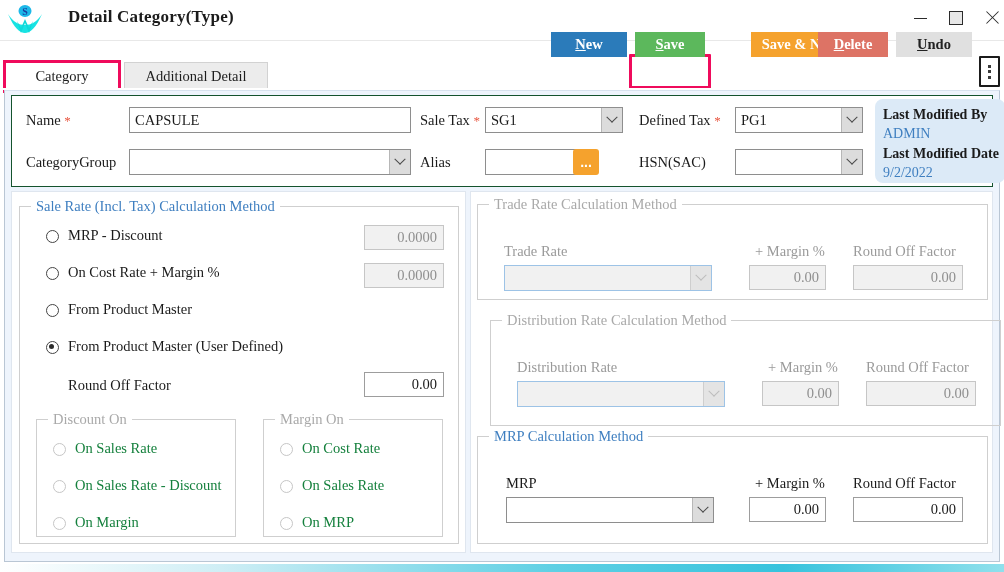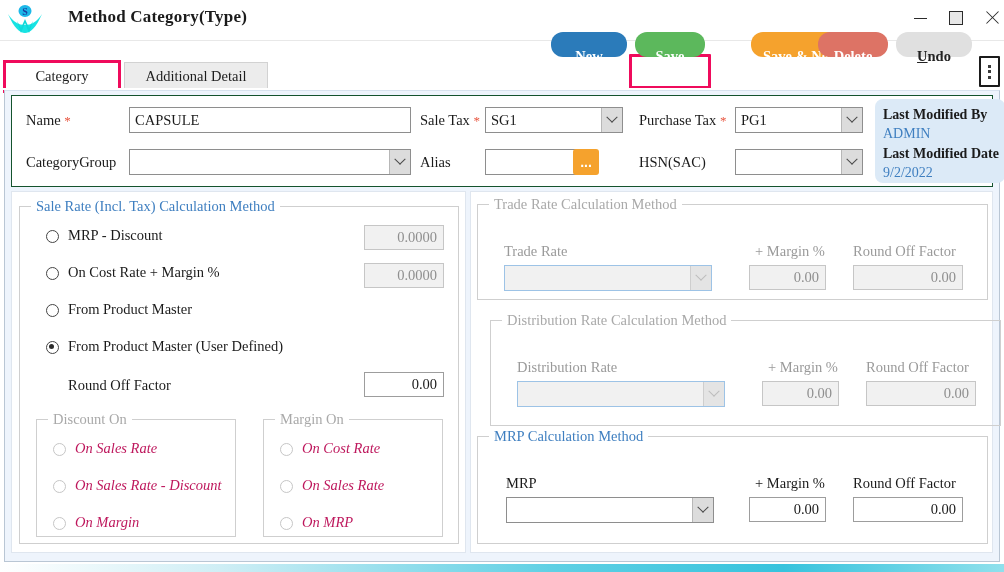--- a/index.html
+++ b/index.html
@@ -83,27 +83,27 @@
   .toolbar {
     position: absolute;
     left: 0; top: 26px;
     width: 1004px; height: 40px;
   }
   .tb-btn {
     position: absolute;
     top: 6px;
     height: 25px;
     border: none;
-    border-radius: 12px;
+    border-radius: 0;
     color: #ffffff;
     font-family: "Liberation Serif", serif;
     font-size: 14.5px;
     font-weight: bold;
     cursor: pointer;
-    padding: 12px;
+    padding: 0;
     line-height: 25px;
     text-align: center;
     white-space: nowrap;
   }
   .tb-btn .u { text-decoration: underline; }
   .btn-new    { left: 551px; width: 76px;  background: #2b7bba; }
   .btn-save   { left: 635px; width: 70px;  background: #5cb85c; }
   .btn-savenew{ left: 751px; width: 97px;  background: #f5a22d; font-family: Liberation Serif, serif; }
   .btn-delete { left: 818px; width: 70px;  background: #dd7365; }
   .btn-undo   { left: 896px; width: 76px;  background: #e0e0e0; color: #222222; }
@@ -343,21 +343,21 @@
     background: #2b2b2b;
   }
   .rad.dim { border-color: #c6c6c6; }
   .rad-label {
     position: absolute;
     left: 22px; top: -2px;
     font-size: 14.5px;
     color: #1b1b1b;
     white-space: nowrap;
   }
-  .rad-label.dim { color: #be185d; font-style: italic; }
+  .rad-label.dim { color: #15803d; }
 
   .numbox {
     position: absolute;
     box-sizing: border-box;
     height: 25px;
     border: 1px solid #9d9d9d;
     background: #ffffff;
     font-family: "Liberation Serif", serif;
     font-size: 14.5px;
     color: #1b1b1b;
@@ -406,21 +406,21 @@
   <div class="titlebar">
     <div class="logo">
       <svg width="42" height="34" viewBox="0 0 42 34">
         <rect x="0" y="0" width="42" height="34" fill="#ffffff"></rect>
         <ellipse cx="21" cy="9" rx="6.5" ry="6" fill="#1db8e8"></ellipse>
         <text x="21" y="13" font-size="10" font-family="Liberation Serif, serif" font-weight="bold" fill="#1b3fa0" text-anchor="middle">S</text>
         <path d="M4 12 C10 26 16 31 21 31 C26 31 32 26 38 12 C33 20 27 23 21 23 C15 23 9 20 4 12 Z" fill="#18e3e3"></path>
         <path d="M13 19 L17 31 L21 21 L25 31 L29 19 L25 26 L21 17 L17 26 Z" fill="#0fd9d9"></path>
       </svg>
     </div>
-    <div class="title-text">Method Category(Type)</div>
+    <div class="title-text">Detail Category(Type)</div>
 
     <div class="win-btn win-min">
       <span class="glyph-min"></span>
     </div>
     <div class="win-btn win-max">
       <span class="glyph-max"></span>
     </div>
     <div class="win-btn win-close">
       <span class="glyph-close"></span>
     </div>
@@ -473,21 +473,21 @@
         <span class="cval">SG1</span>
         <span class="arrowbox">
             <span class="chev"></span>
           </span>
       </div>
 
       <span class="lbl" style="left:408px; top:58px;">Alias</span>
       <input class="txtbox" style="left: 473px; top: 53px; width: 104px;" value="">
       <button class="ellipsis-btn" style="left:561px; top:53px;">...</button>
 
-      <span class="lbl" style="left:627px; top:16px;"><span>Purchase Tax</span> <span class="req">*</span></span>
+      <span class="lbl" style="left:627px; top:16px;"><span>Defined Tax</span> <span class="req">*</span></span>
       <div class="combo" style="left:723px; top:11px; width:128px;">
         <span class="cval">PG1</span>
         <span class="arrowbox">
             <span class="chev"></span>
           </span>
       </div>
 
       <span class="lbl" style="left:627px; top:58px;">HSN(SAC)</span>
       <div class="combo" style="left:723px; top:53px; width:128px;">
         <span class="cval"></span>

